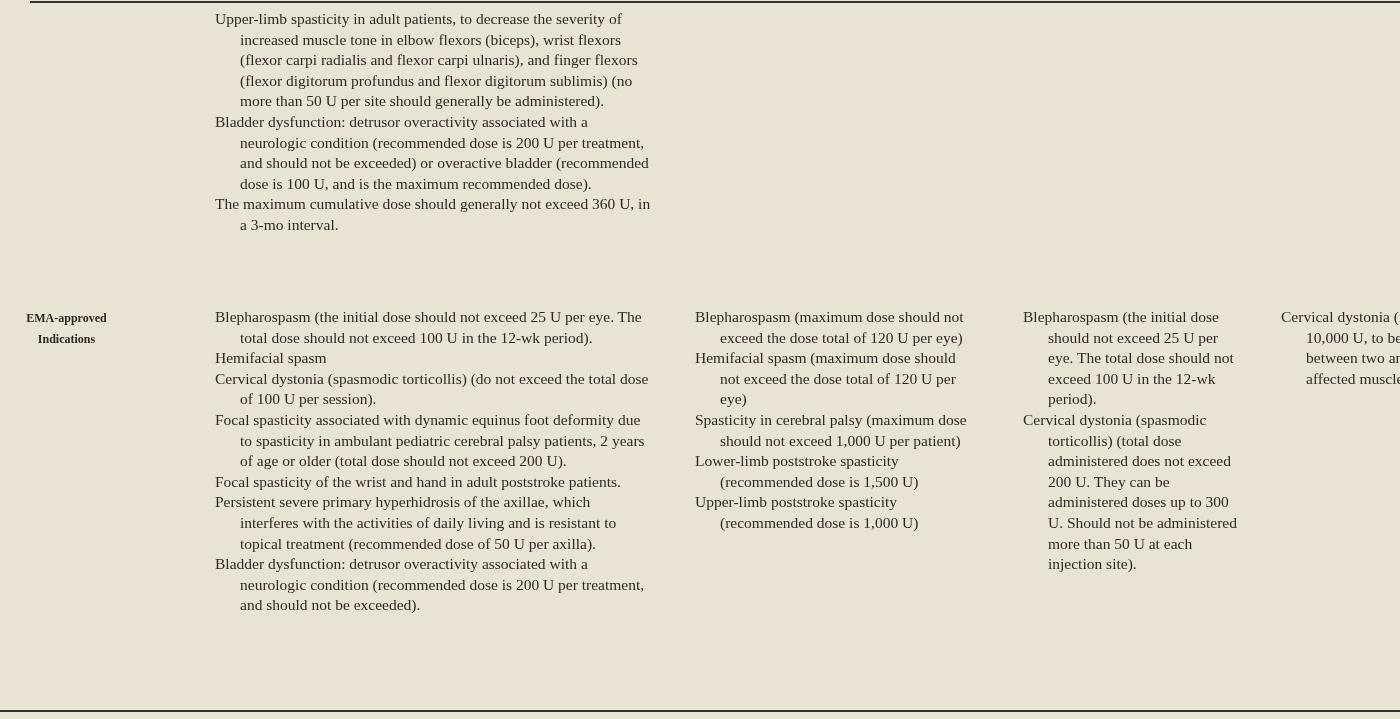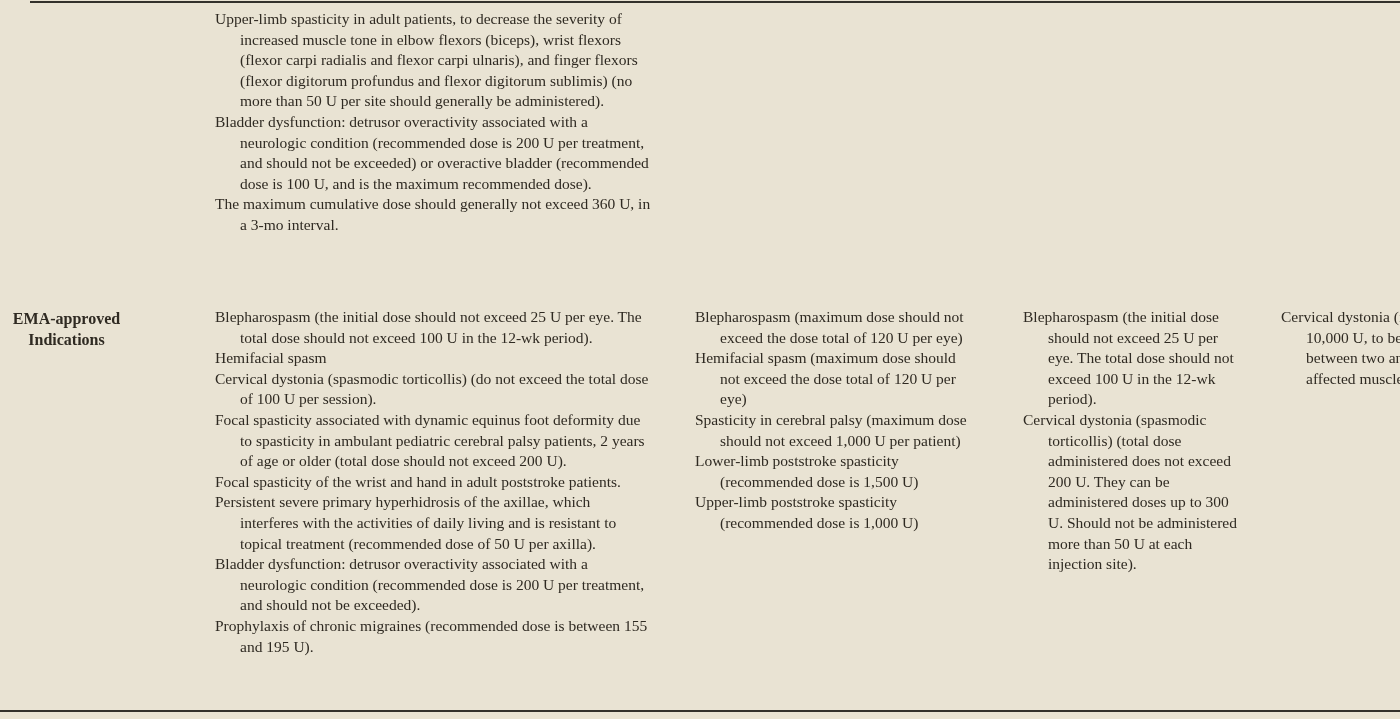--- a/index.html
+++ b/index.html
@@ -37,21 +37,21 @@
     font-size: 15.5px;
     line-height: 20.6px;
   }
   .cell.c1 { padding-right: 14px; }
   .cell.c2 { padding-right: 18px; }
   .cell.c3 { padding-right: 12px; }
   .cell.c4 { padding-right: 21px; }
 
   .label-cell {
     font-weight: bold;
-    font-size: 16px;
+    font-size: 12px;
     line-height: 21px;
     text-align: center;
     padding: 1px 58px 0 6px;
   }
   .para {
     margin: 0;
     padding-left: 25px;
     text-indent: -25px;
   }
 </style>
@@ -76,21 +76,20 @@
 
     <div class="cell label-cell">EMA-approved Indications</div>
     <div class="cell c1">
         <p class="para">Blepharospasm (the initial dose should not exceed 25 U per eye. The total dose should not exceed 100 U in the 12-wk period).</p>
         <p class="para">Hemifacial spasm</p>
         <p class="para">Cervical dystonia (spasmodic torticollis) (do not exceed the total dose of 100 U per session).</p>
         <p class="para">Focal spasticity associated with dynamic equinus foot deformity due to spasticity in ambulant pediatric cerebral palsy patients, 2 years of age or older (total dose should not exceed 200 U).</p>
         <p class="para">Focal spasticity of the wrist and hand in adult poststroke patients.</p>
         <p class="para">Persistent severe primary hyperhidrosis of the axillae, which interferes with the activities of daily living and is resistant to topical treatment (recommended dose of 50 U per axilla).</p>
         <p class="para">Bladder dysfunction: detrusor overactivity associated with a neurologic condition (recommended dose is 200 U per treatment, and should not be exceeded).</p>
-        <p class="para">Prophylaxis of chronic migraines (recommended dose is between 155 and 195 U).</p>
       </div>
     <div class="cell c2">
         <p class="para">Blepharospasm (maximum dose should not exceed the dose total of 120 U per eye)</p>
         <p class="para">Hemifacial spasm (maximum dose should not exceed the dose total of 120 U per eye)</p>
         <p class="para">Spasticity in cerebral palsy (maximum dose should not exceed 1,000 U per patient)</p>
         <p class="para">Lower-limb poststroke spasticity (recommended dose is 1,500 U)</p>
         <p class="para">Upper-limb poststroke spasticity (recommended dose is 1,000 U)</p>
       </div>
     <div class="cell c3">
         <p class="para">Blepharospasm (the initial dose should not exceed 25 U per eye. The total dose should not exceed 100 U in the 12-wk period).</p>

